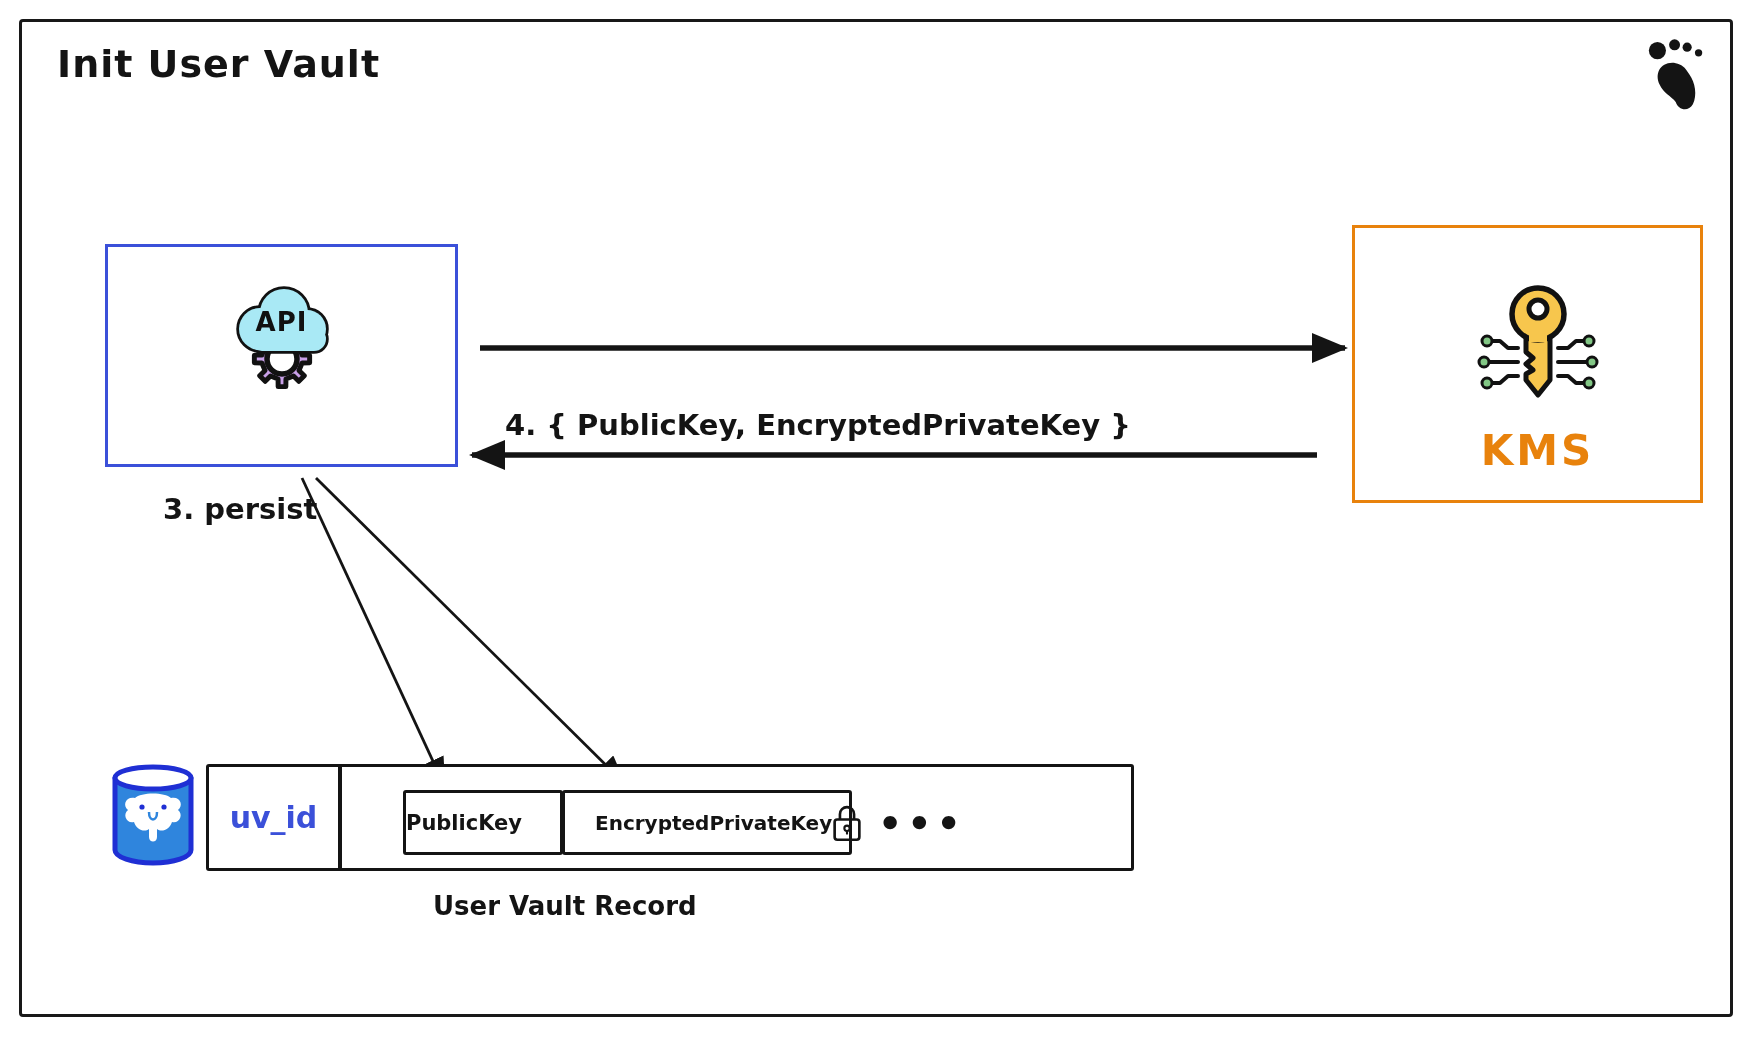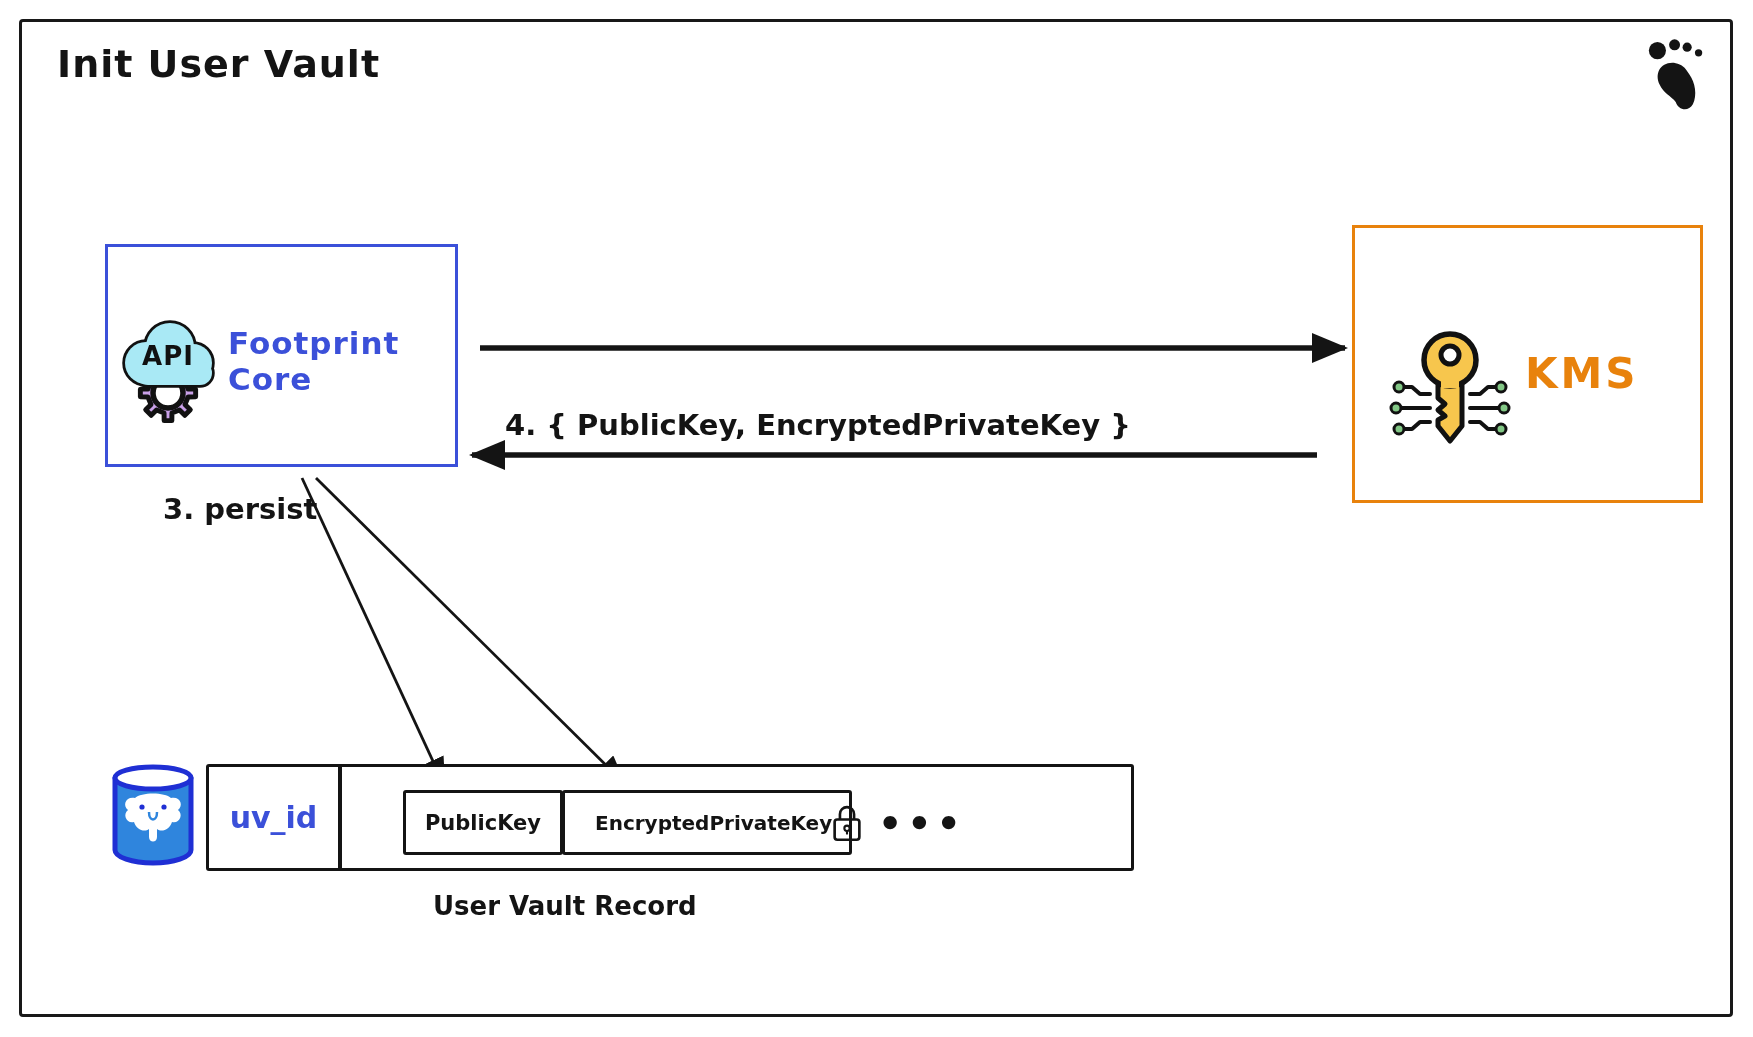--- a/index.html
+++ b/index.html
@@ -2,21 +2,21 @@
 <html><head>
 <meta charset="utf-8">
 <style>
   * { margin:0; padding:0; box-sizing:border-box; }
   html,body { width:1753px; height:1037px; background:#ffffff; font-family:"DejaVu Sans", sans-serif; overflow:hidden; }
   .canvas { position:absolute; left:0; top:0; width:1753px; height:1037px; background:#fff; }
   .frame { position:absolute; left:19px; top:19px; width:1714px; height:998px; border:3px solid #181818; border-radius:4px; }
   .title { position:absolute; left:57px; top:42px; font-size:38px; font-weight:700; color:#141414; letter-spacing:1px; }
   .logo { position:absolute; left:1638px; top:38px; width:80px; height:80px; }
 
-  .node { position:absolute; background:#fff; display:flex; flex-direction:row; align-items:center; }
+  .node { position:absolute; background:#fff; display:flex; flex-direction:column; align-items:center; }
   .core-box { left:105px; top:244px; width:353px; height:223px; border:3.5px solid #3b50d9; }
   .kms-box  { left:1352px; top:225px; width:351px; height:278px; border:3.5px solid #e8820c;padding-left:20px; }
   .core-label { margin-top:10px; font-size:31px; font-weight:700; color:#3b50d9; letter-spacing:1px; }
   .kms-label  { margin-top:18px; font-size:42px; font-weight:700; color:#e8820c; letter-spacing:3px; }
   .api-icon-wrap { position:relative; width:120px; height:120px; margin-top:30px; }
   .api-text { position:absolute; left:0; top:30px; width:100%; text-align:center; font-size:26px; font-weight:700; color:#111; letter-spacing:1px; }
   .key-icon-wrap { position:relative; width:150px; height:130px; margin-top:50px; }
 
   .arrow-layer { position:absolute; left:0; top:0; width:1753px; height:1037px; pointer-events:none; }
 
@@ -24,21 +24,21 @@
   .step1-label { left:565px; top:294px; width:800px; text-align:center; }
   .step2-label { left:505px; top:408px; }
   .step3-label { left:163px; top:492px; }
 
   .pg-icon { position:absolute; left:101px; top:760px; width:104px; height:110px; }
 
   .record-rect { position:absolute; left:206px; top:764px; width:928px; height:107px; border:3px solid #141414; border-radius:3px; background:#fff; }
   .record-divider { position:absolute; left:338px; top:764px; width:4px; height:107px; background:#141414; }
   .uvid-cell { position:absolute; left:206px; top:764px; width:135px; height:107px; display:flex; align-items:center; justify-content:center; font-size:30px; font-weight:600; color:#3b50d9;border-radius:22px; }
   .field-box { position:absolute; top:790px; height:65px; border:3px solid #141414; border-radius:3px; background:#fff; display:flex; align-items:center; }
-  .pk-box  { left:403px; width:160px; justify-content:center; font-size:21px; font-weight:600; color:#141414; }
+  .pk-box  { left:403px; width:160px; font-size:21px; font-weight:600; color:#141414; }
   .epk-box { left:562px; width:290px; padding:0 30px; font-size:20px; font-weight:600; color:#141414; justify-content:space-between; }
   .lock-icon { width:30px; height:42px; flex:0 0 auto; }
   .dots { position:absolute; left:878px; top:802px; font-size:38px; font-weight:700; color:#141414; letter-spacing:5px; }
   .record-caption { position:absolute; left:433px; top:891px; width:500px; font-size:26px; font-weight:600; color:#141414; }
 </style>
 </head>
 <body>
 
 <div class="canvas">
 
@@ -69,21 +69,20 @@
         </g>
         <g fill="#a9e9f5">
           <circle cx="38" cy="52" r="21"></circle>
           <circle cx="62" cy="36" r="24"></circle>
           <circle cx="85" cy="52" r="19"></circle>
           <rect x="28" y="50" width="76" height="24" rx="12"></rect>
         </g>
       </svg>
       <div class="api-text">API</div>
     </div>
-    <div class="core-label">Footprint Core</div>
   </div>
 
   <div class="node kms-box">
     <div class="key-icon-wrap">
       <svg viewBox="0 0 150 130" width="150" height="130">
         <g stroke="#111" stroke-width="4" fill="none" stroke-linecap="round" stroke-linejoin="round">
           <path d="M55,70 L45,70 L37,63 L28,63"></path>
           <path d="M55,84 L26,84"></path>
           <path d="M55,98 L45,98 L37,105 L28,105"></path>
           <path d="M95,70 L105,70 L113,63 L122,63"></path>

